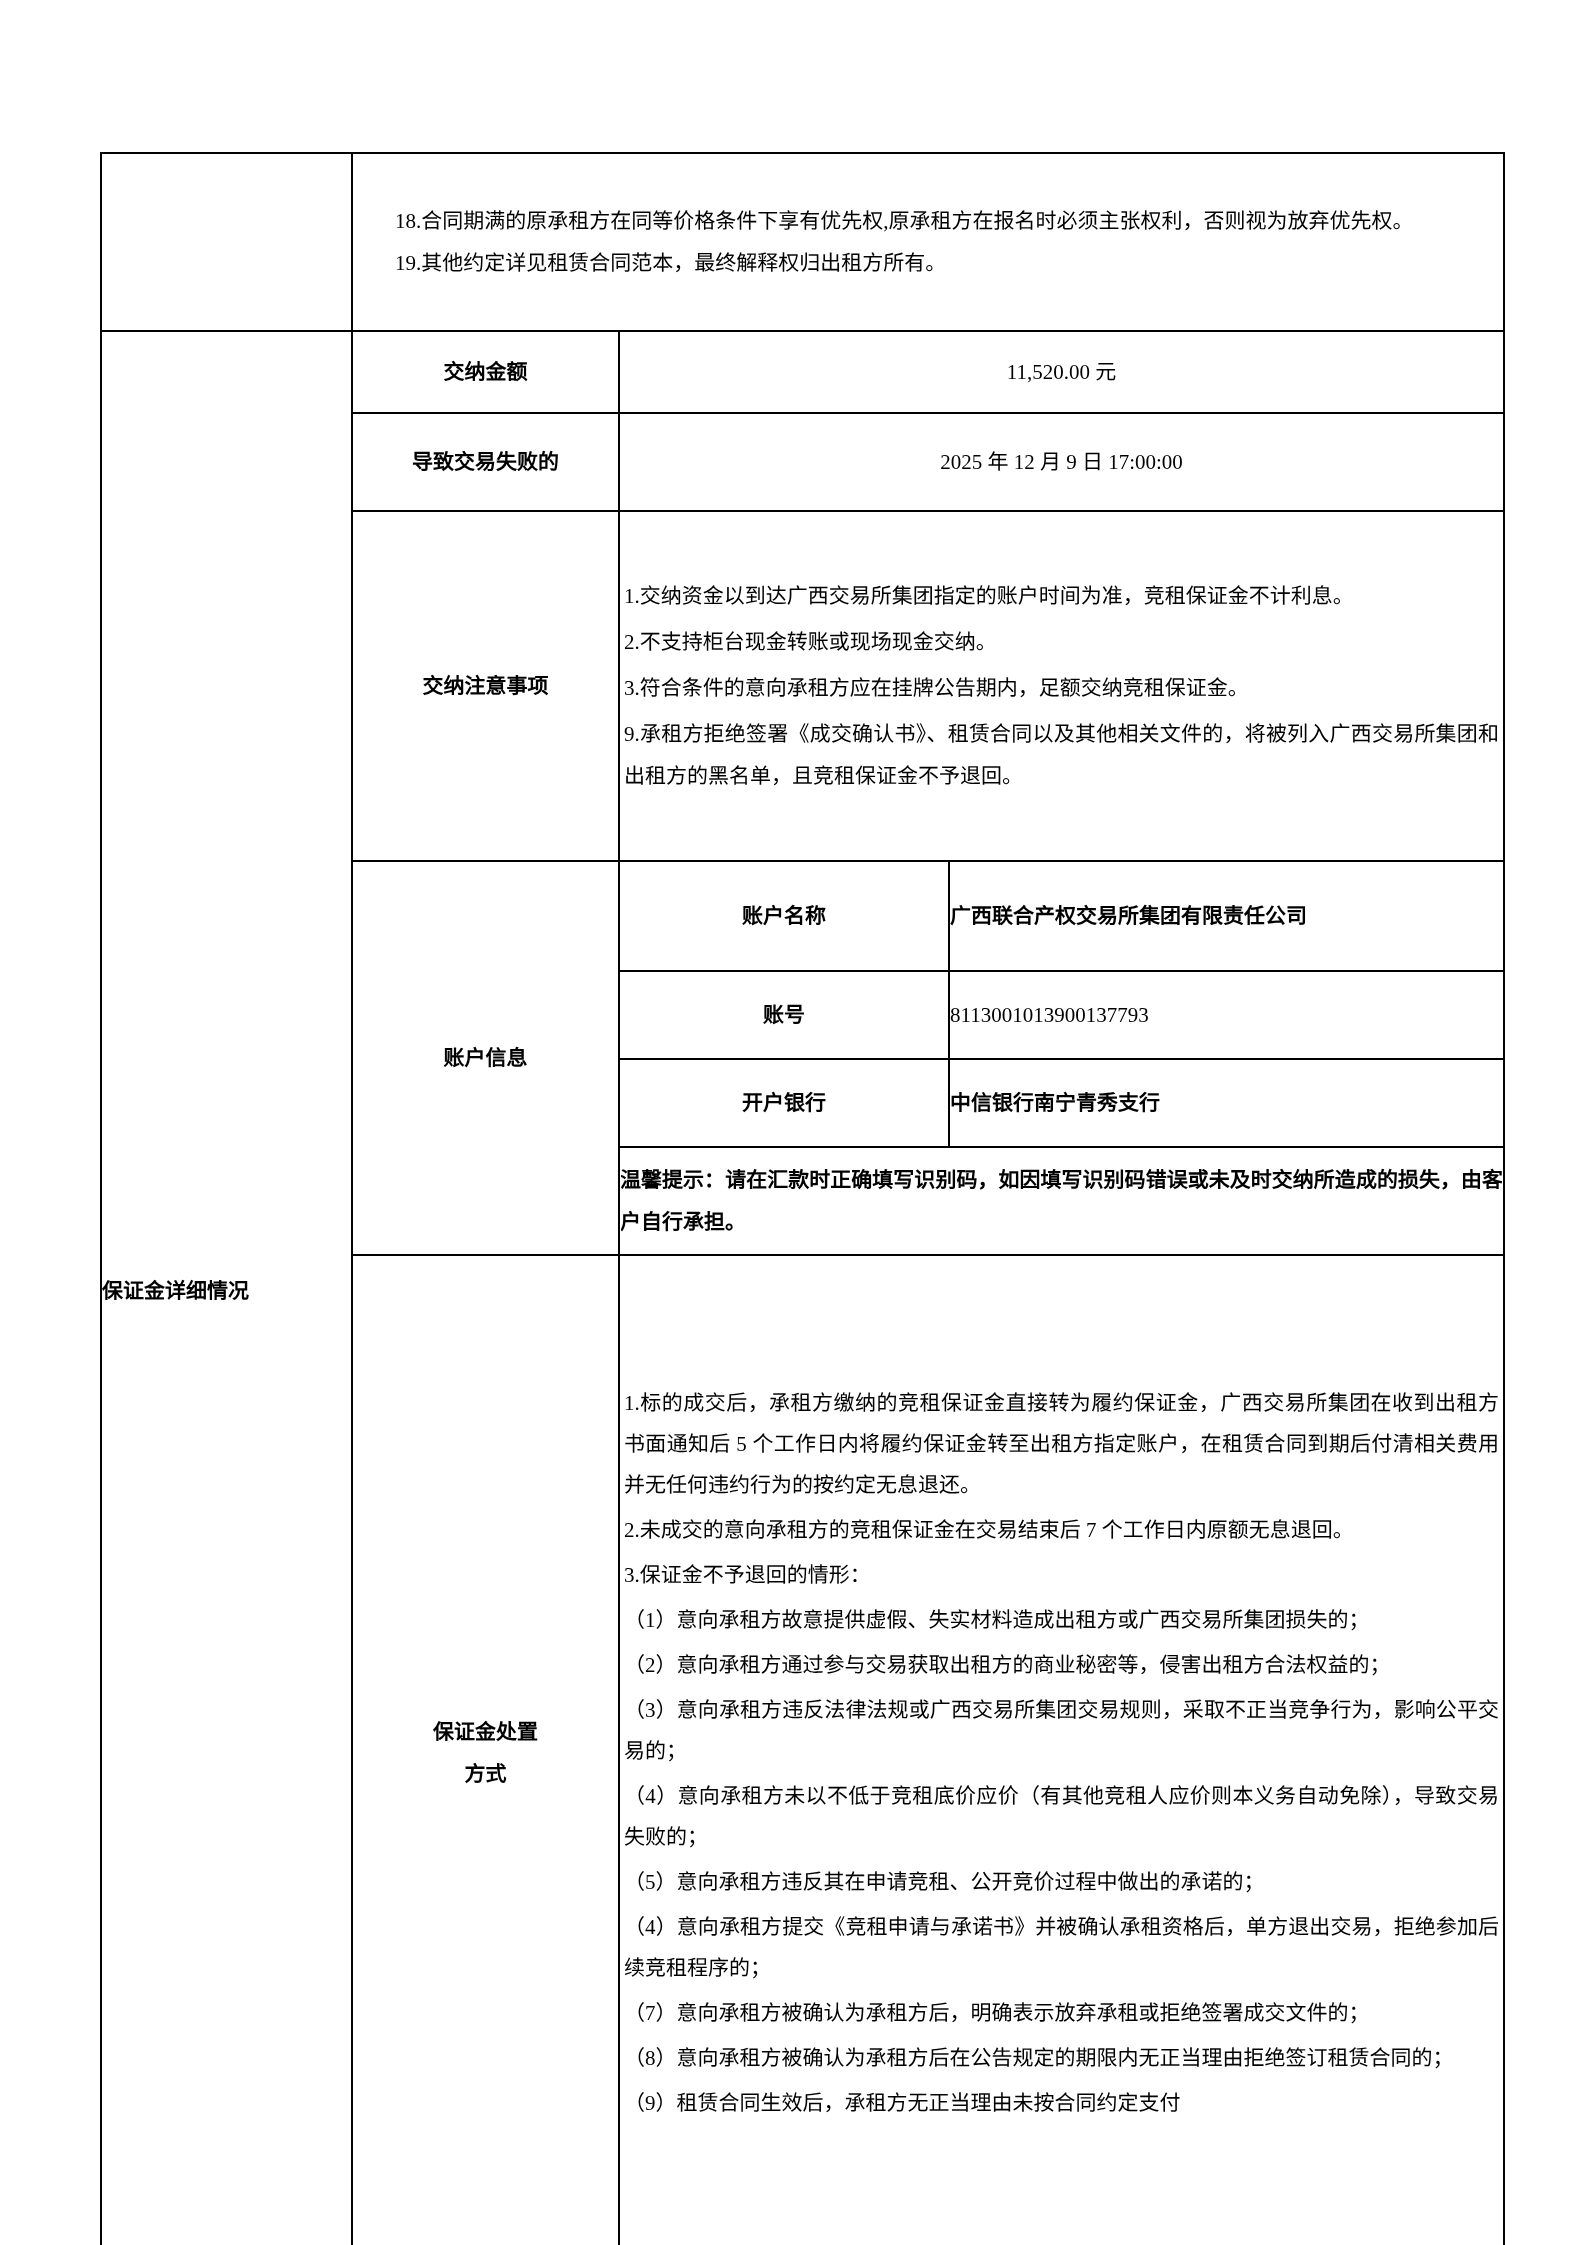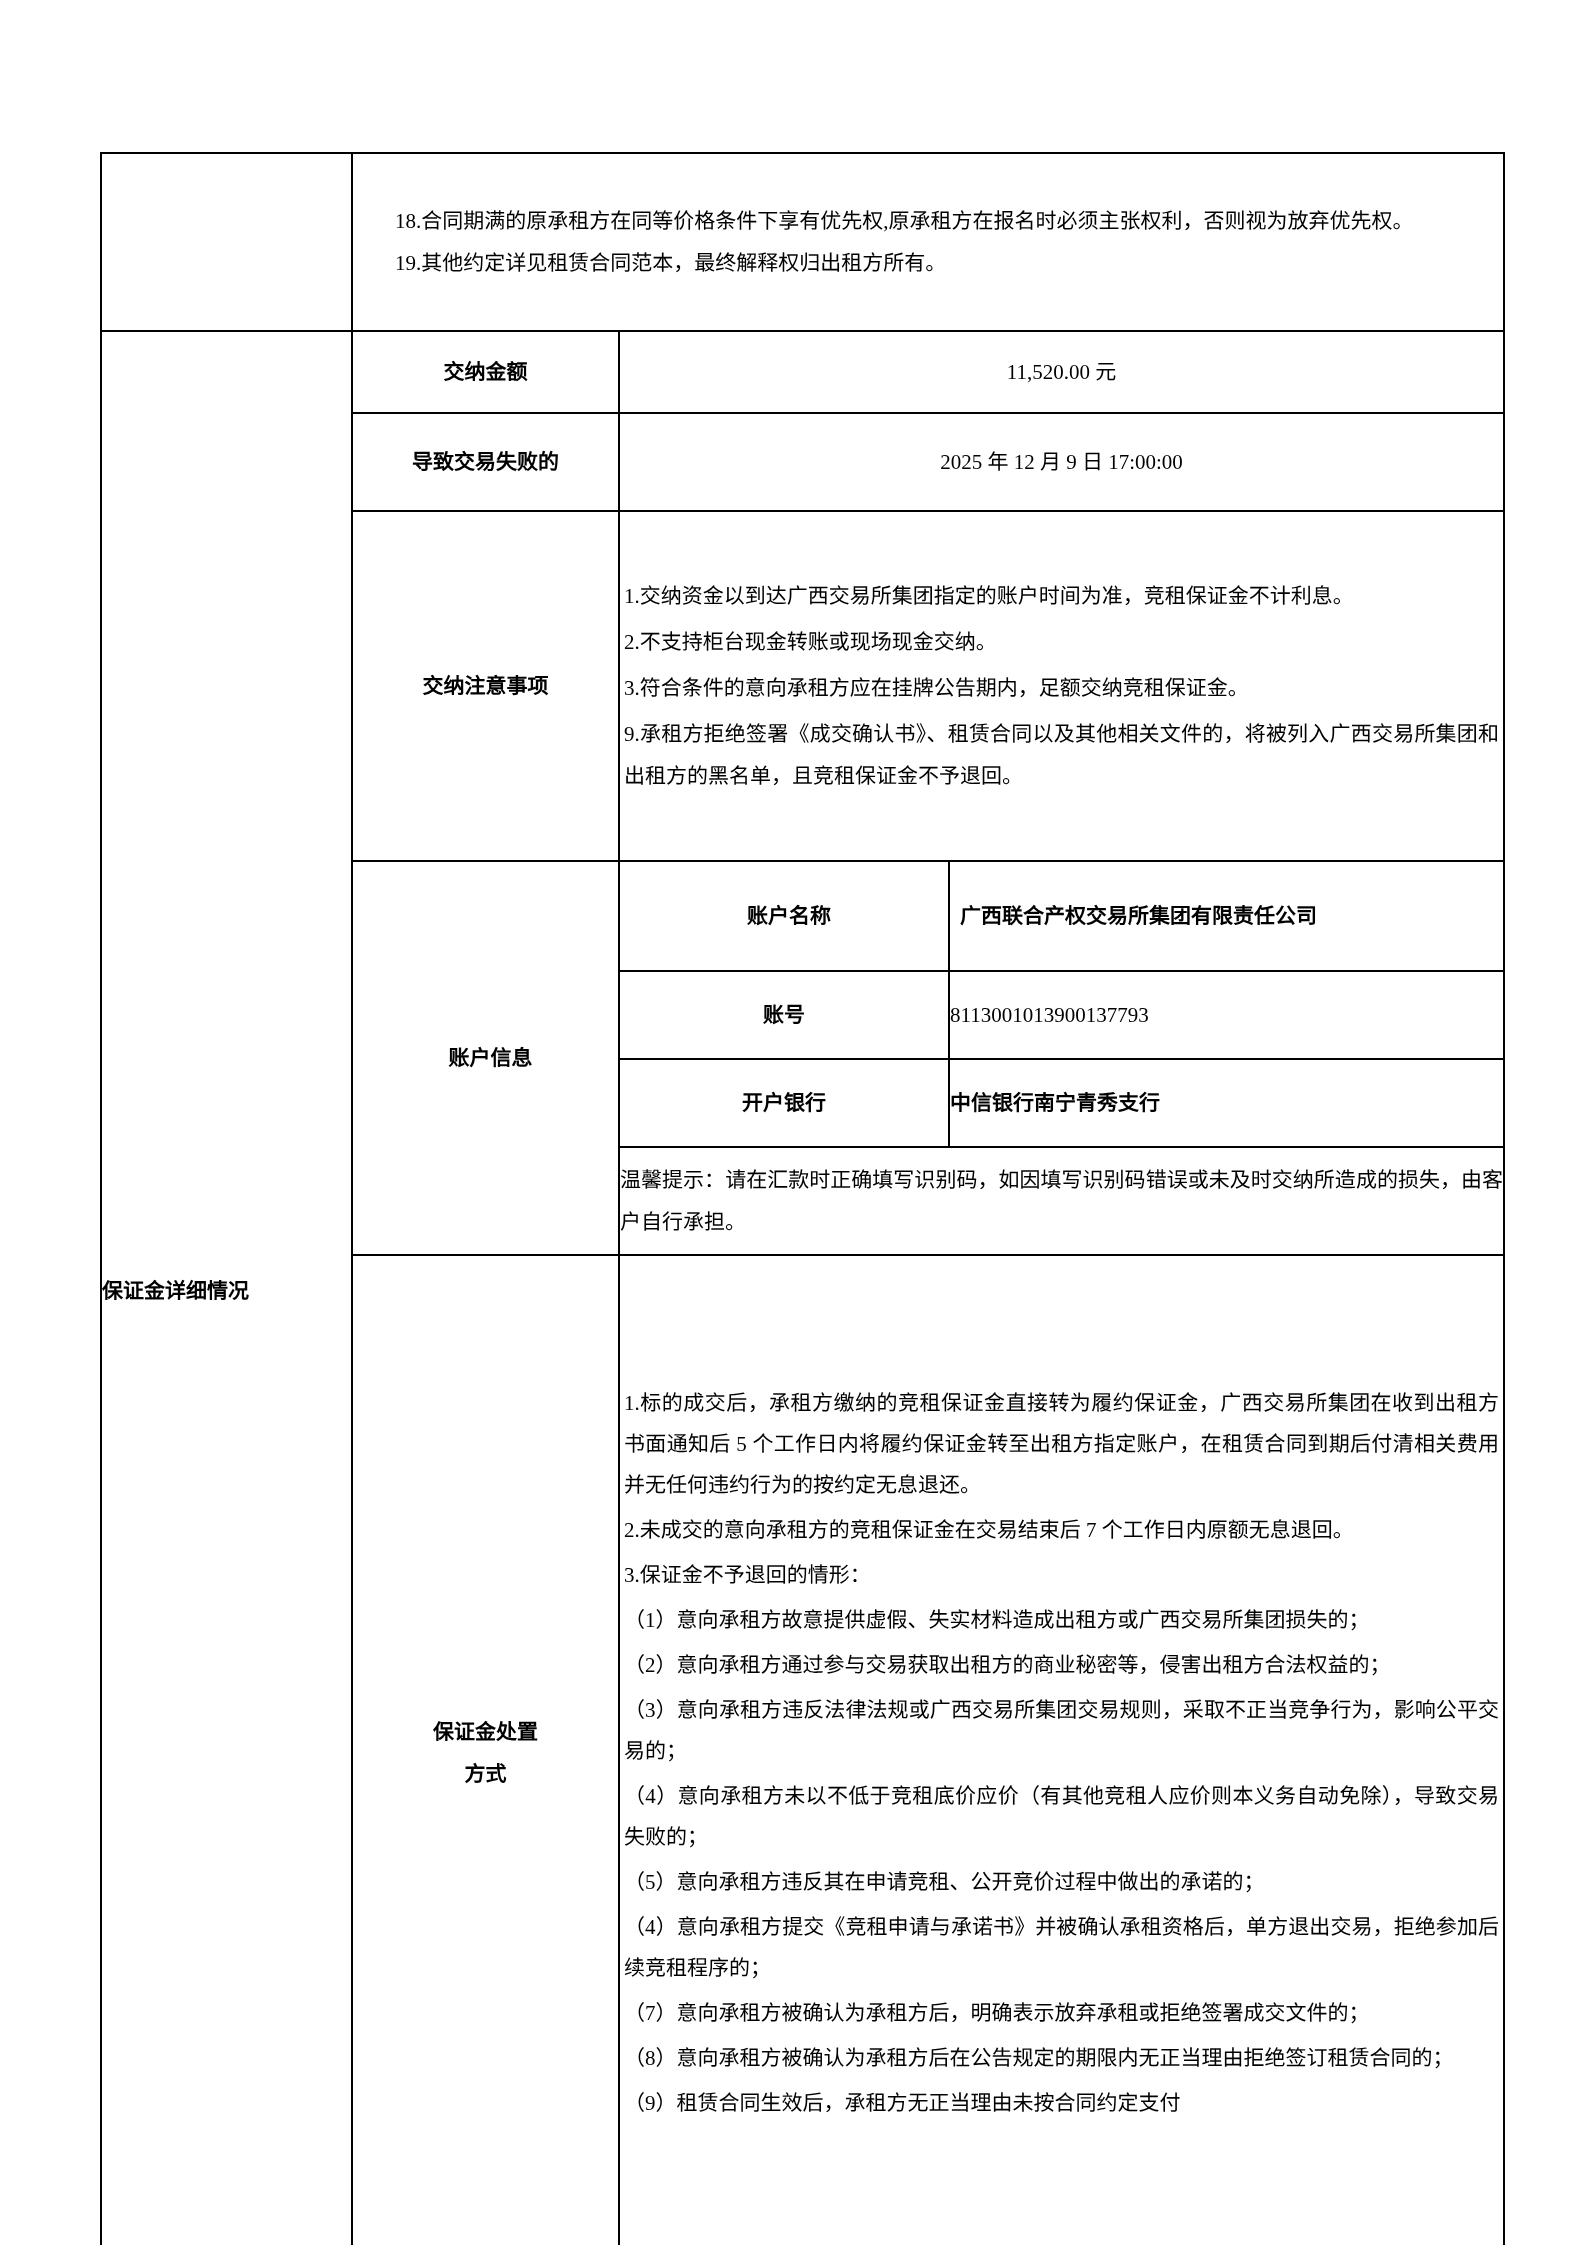--- a/index.html
+++ b/index.html
@@ -80,25 +80,25 @@
     font-weight: bold;
     text-align: center;
     padding: 0 8px;
   }
   td.sub-value {
     text-align: left;
     padding: 6px 14px;
     line-height: 47px;
   }
   td.sub-value.bold { font-weight: bold; }
-  tr.row-acct-name td { height: 108px; padding-left: 10px; }
+  tr.row-acct-name td { height: 108px; }
   tr.row-acct-no td { height: 86px; }
   tr.row-acct-bank td { height: 86px; }
   td.tip {
-    font-weight: normal;
+    font-weight: bold;
     text-align: justify;
     line-height: 47px;
     height: 106px;
     padding: 4px 16px;
     border-radius: 14px;
   }
 </style>
 </head>
 <body>
 

